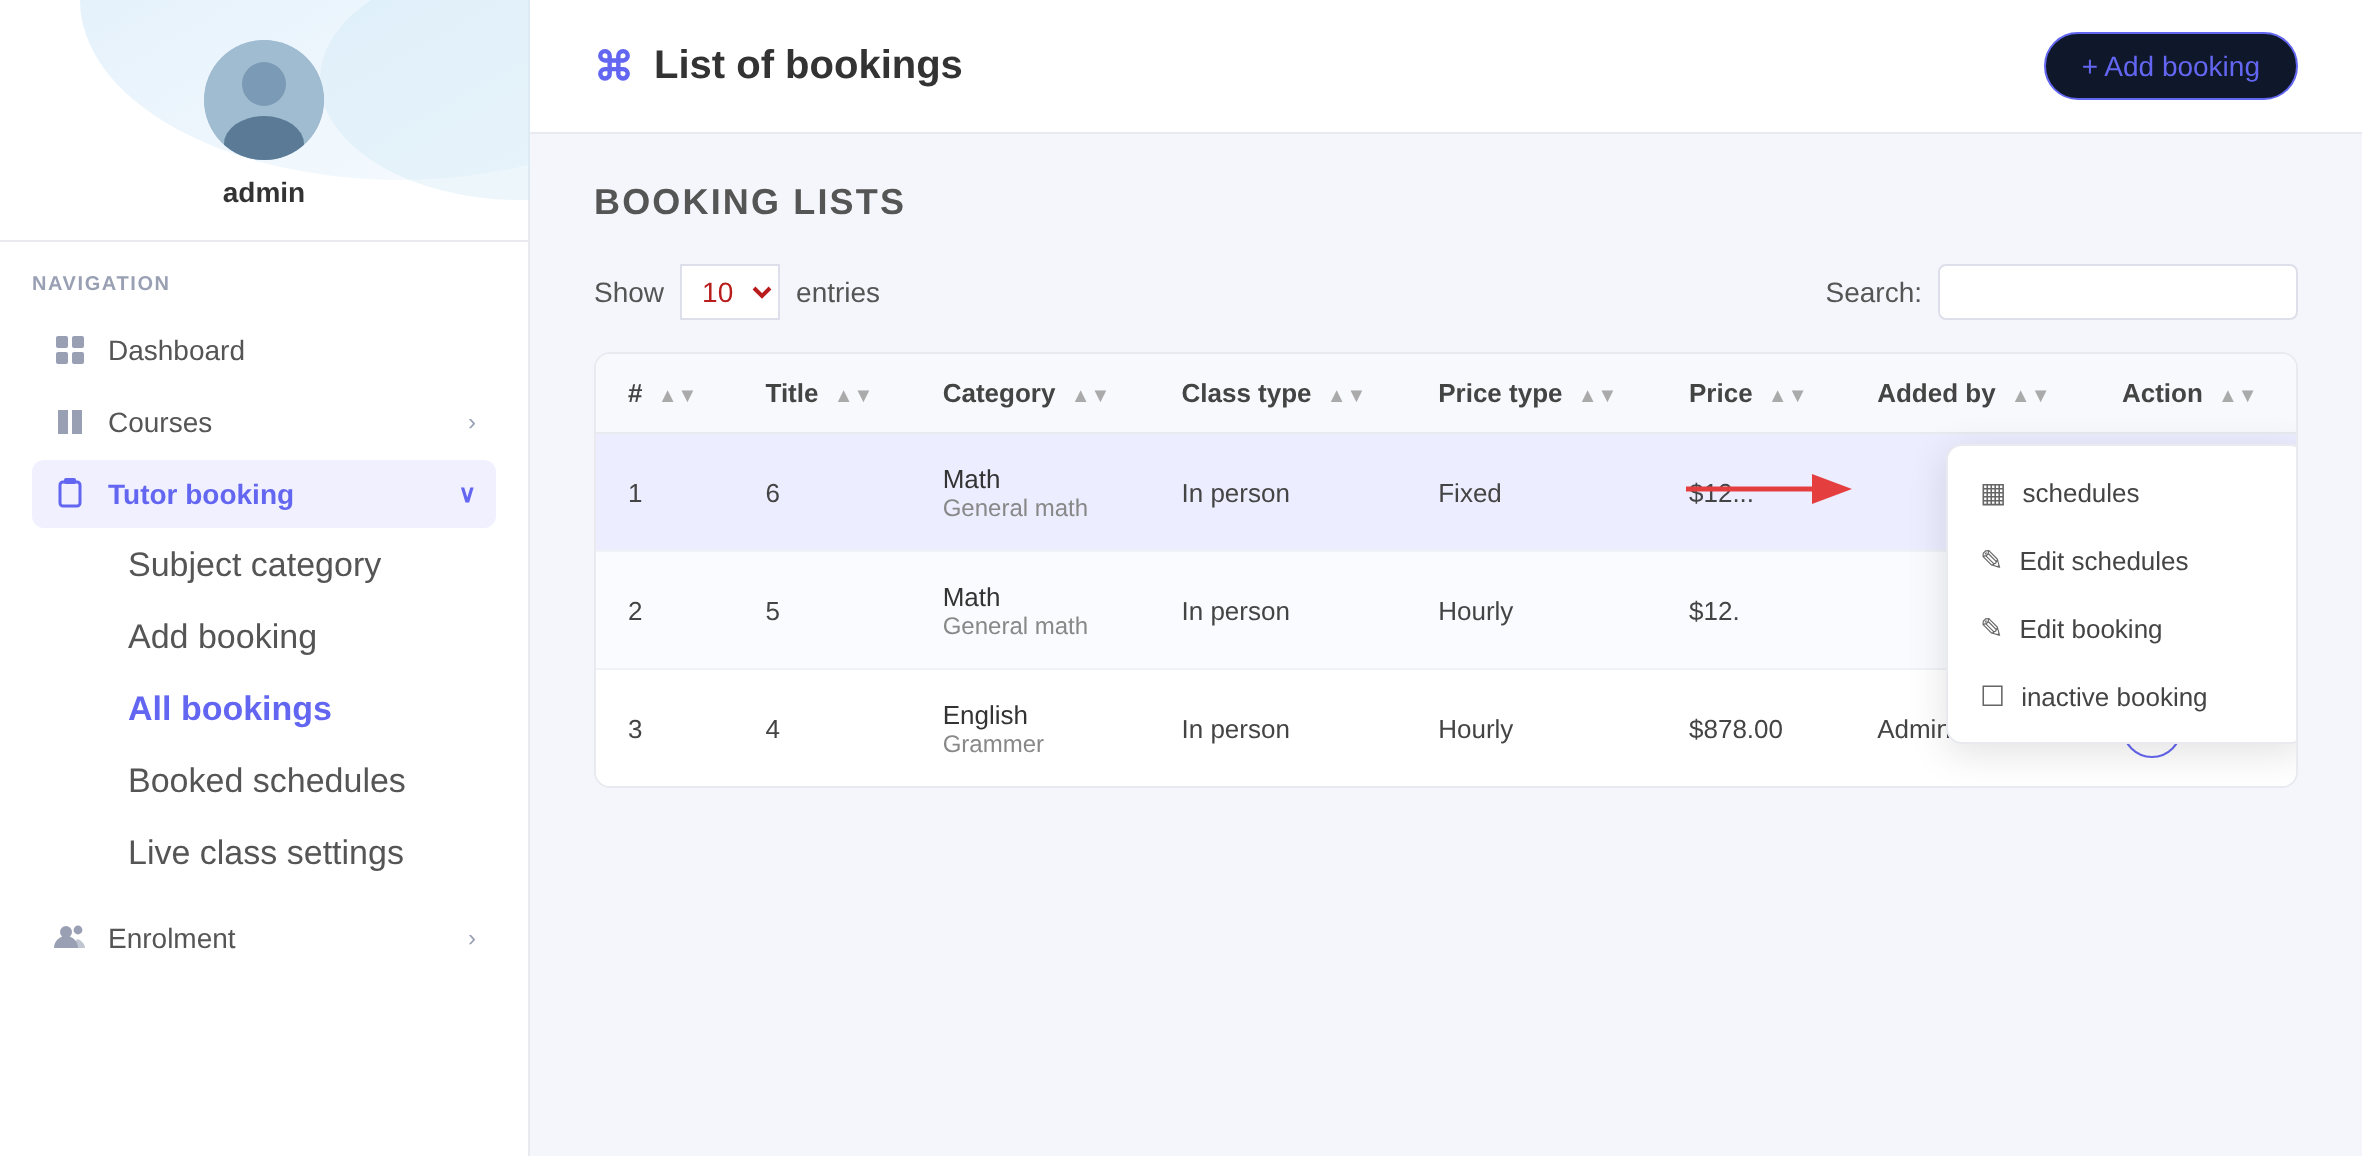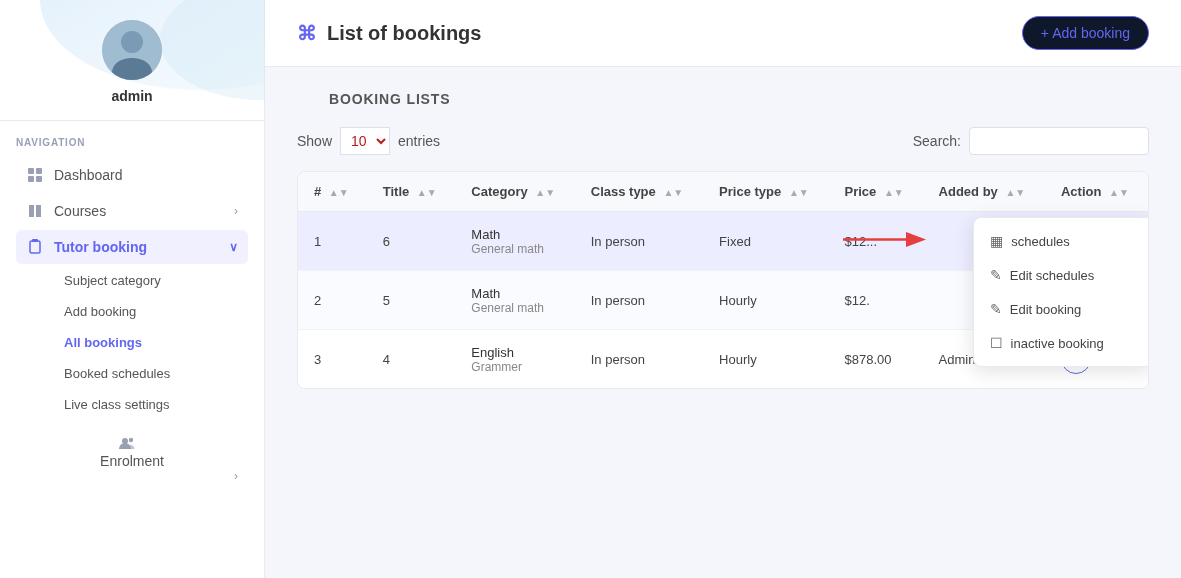--- a/index.html
+++ b/index.html
@@ -12,32 +12,32 @@
     .admin-name { font-size: 14px; font-weight: 600; color: #333; }
     .nav-section { padding: 16px; }
     .nav-label { font-size: 10px; font-weight: 600; color: #9aa0b4; letter-spacing: 0.08em; margin-bottom: 10px; text-transform: uppercase; }
     .nav-item { display: flex; align-items: center; padding: 8px 10px; border-radius: 6px; cursor: pointer; color: #555; font-size: 14px; margin-bottom: 2px; }
     .nav-item.active { color: #6366f1; font-weight: 600; background: #f0f0ff; }
     .nav-item .nav-icon { width: 18px; height: 18px; margin-right: 10px; display: flex; align-items: center; justify-content: center; color: #9aa0b4; flex-shrink: 0; }
     .nav-item.active .nav-icon { color: #6366f1; }
     .nav-item .chevron { margin-left: auto; color: #9aa0b4; font-size: 12px; }
     .nav-item.active .chevron { color: #6366f1; }
     .sub-nav { padding-left: 38px; }
-    .sub-nav-item { padding: 7px 10px; border-radius: 6px; cursor: pointer; color: #555; font-size: 13px; margin-bottom: 2px; }
+    .sub-nav-item { padding: 7px 10px; border-radius: 6px; cursor: pointer; color: #555; font-size: 17px; margin-bottom: 2px; }
     .sub-nav-item.active { color: #6366f1; font-weight: 600; }
 
     
     .main { flex: 1; display: flex; flex-direction: column; overflow: hidden; }
     .page-header { background: #fff; padding: 16px 32px; border-bottom: 1px solid #e8eaf0; display: flex; align-items: center; justify-content: space-between; }
     .page-title { display: flex; align-items: center; gap: 10px; font-size: 20px; font-weight: 600; color: #333; }
     .page-title-icon { color: #6366f1; font-size: 20px; }
     .add-btn { background: #0f172a; border: 1.5px solid #6366f1; color: #6366f1; padding: 8px 18px; border-radius: 20px; font-size: 14px; font-weight: 500; cursor: pointer; }
 
     .content-area { flex: 1; padding: 24px 32px; overflow: auto; }
-    .section-title { font-size: 14px; font-weight: 700; color: #555; letter-spacing: 0.06em; text-transform: uppercase; margin-bottom: 20px; margin-left: 32px; }
+    .section-title { font-size: 18px; font-weight: 700; color: #555; letter-spacing: 0.06em; text-transform: uppercase; margin-bottom: 20px; }
 
     .table-controls { display: flex; align-items: center; justify-content: space-between; margin-bottom: 16px; }
     .show-entries { display: flex; align-items: center; gap: 8px; color: #555; font-size: 14px; }
     .entries-select { border: 1px solid #dde0ea; border-radius: 0; padding: 4px 6px; font-size: 14px; color: #b91c1c; background: #fff; }
     .search-box { display: flex; align-items: center; gap: 8px; color: #555; font-size: 14px; }
     .search-input { border: 1px solid #dde0ea; border-radius: 4px; padding: 5px 10px; font-size: 14px; width: 180px; outline: none; }
 
     
     .table-wrapper { background: #fff; border-radius: 8px; overflow: hidden; border: 1px solid #e8eaf0; position: relative; }
     table { width: 100%; border-collapse: collapse; }
@@ -130,21 +130,21 @@
     </div>
 
     <div class="sub-nav">
       <div class="sub-nav-item">Subject category</div>
       <div class="sub-nav-item">Add booking</div>
       <div class="sub-nav-item active">All bookings</div>
       <div class="sub-nav-item">Booked schedules</div>
       <div class="sub-nav-item">Live class settings</div>
     </div>
 
-    <div class="nav-item" style="margin-top:8px;flex-direction:column;">
+    <div class="nav-item" style="margin-top:8px;">
       <span class="nav-icon">
         <svg width="16" height="16" viewBox="0 0 16 16" fill="currentColor">
           <circle cx="6" cy="5" r="3"></circle>
             <path d="M0 13c0-3.3 2.7-6 6-6s6 2.7 6 6H0z"></path>
           <circle cx="12" cy="4" r="2.2"></circle>
             <path d="M10 13c0-1.7.6-3.3 1.5-4.5 2.2.5 4 2.5 4 4.5h-5.5z" opacity="0.6"></path>
         </svg>
       </span>
       <span>Enrolment</span>
       <span class="chevron">›</span>

